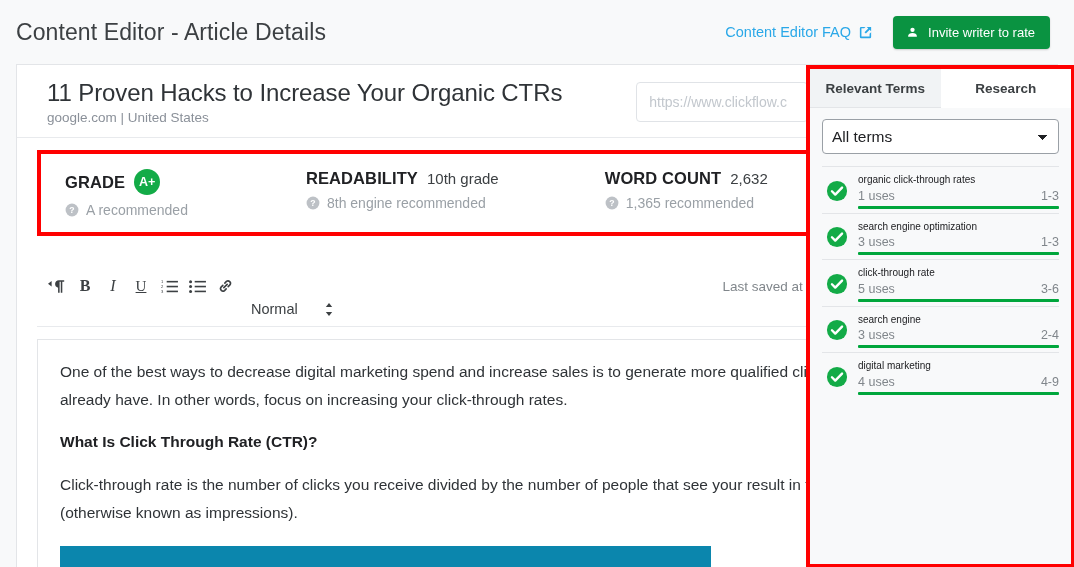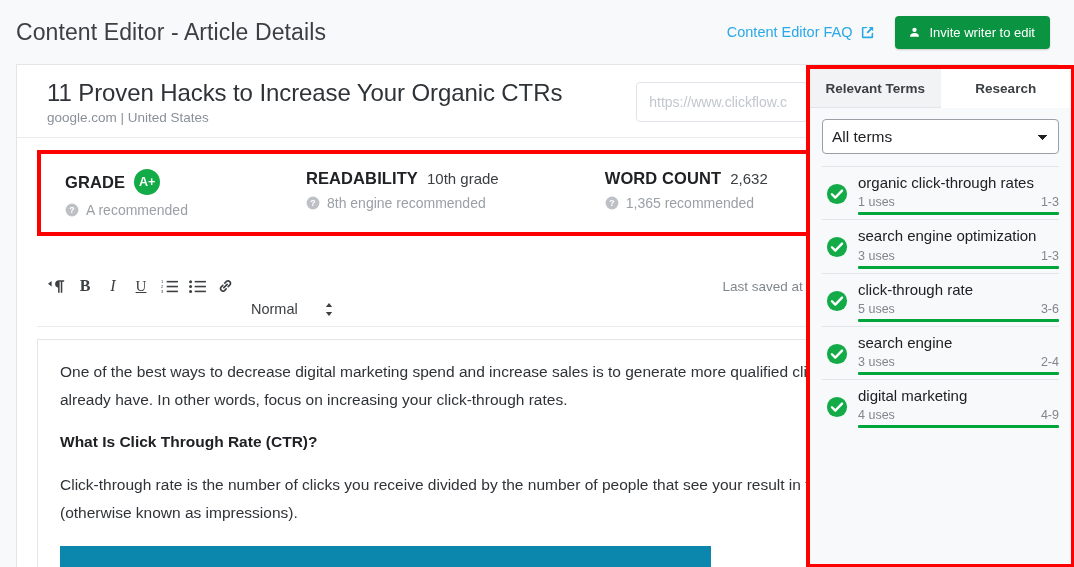--- a/index.html
+++ b/index.html
@@ -285,21 +285,21 @@
     align-items: center;
     gap: 10px;
     padding: 6px 0 4px 4px;
     border-top: 1px solid #e3e5e8;
     cursor: pointer;
   }
   .term-row:first-child { border-top: 1px solid #e3e5e8; }
   .check-icon { width: 22px; height: 22px; flex: none; display: block; }
   .term-main { flex: 1; min-width: 0; }
   .term-name {
-    font-size: 15px;
+    font-size: 10px;
     color: #202124;
     line-height: 1.35;
   }
   .term-meta {
     display: flex;
     justify-content: space-between;
     align-items: baseline;
     font-size: 12.5px;
     color: #80868b;
     margin-top: 2px;
@@ -322,21 +322,21 @@
       <svg class="ext-icon" viewBox="0 0 24 24">
         <path fill="#2aa8e8" d="M5 3h7l-2.2 2.2H5.5v13h13v-4.3L21 11.6V19a2 2 0 0 1-2 2H5a2 2 0 0 1-2-2V5a2 2 0 0 1 2-2z"></path>
         <path fill="#2aa8e8" d="M14 3h7v7l-2.4-2.4-6 6-2.2-2.2 6-6z"></path>
       </svg>
     </a>
     <button class="btn-invite">
       <svg class="user-icon" viewBox="0 0 24 24">
         <circle cx="12" cy="7" r="4" fill="#fff"></circle>
         <path fill="#fff" d="M12 13c-4.4 0-8 2.2-8 5v2h16v-2c0-2.8-3.6-5-8-5z"></path>
       </svg>
-      <span>Invite writer to edit</span>
+      <span>Invite writer to rate</span>
     </button>
   </div>
 </div>
 
 <div class="card">
 
   <div class="article-head">
     <div class="article-titles">
       <div class="article-title">11 Proven Hacks to Increase Your Organic CTRs</div>
       <div class="article-sub">google.com | United States</div>

